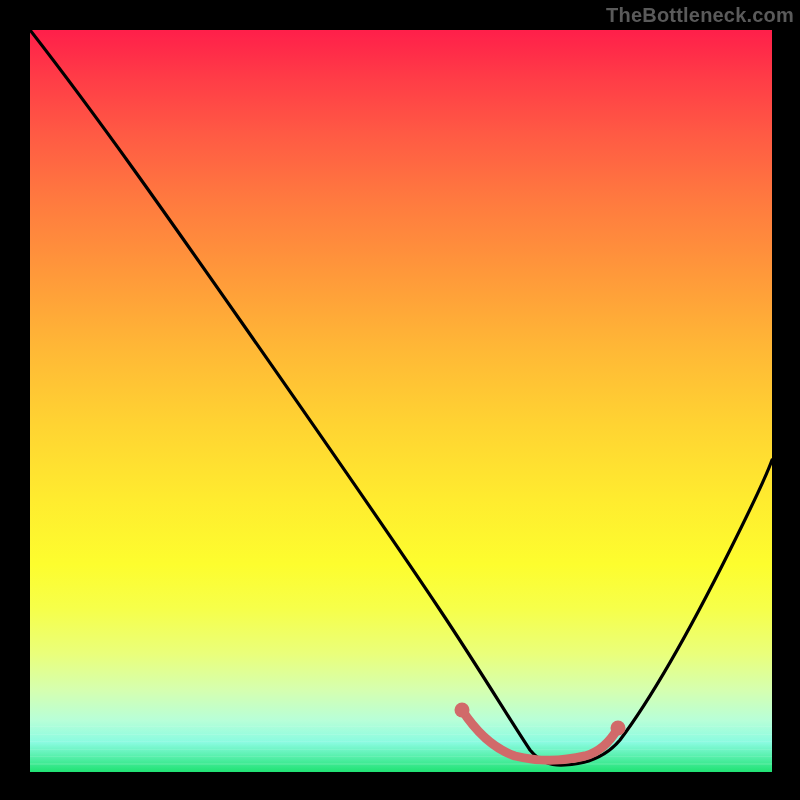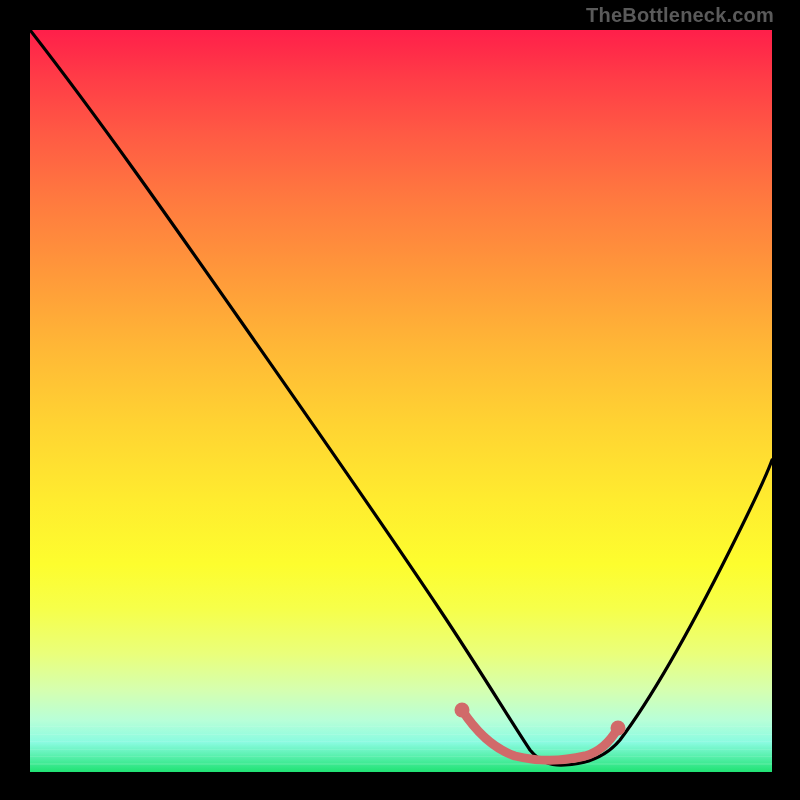--- a/index.html
+++ b/index.html
@@ -13,21 +13,21 @@
   }
   .container {
     position: relative;
     width: 800px;
     height: 800px;
     background: #000;
   }
   .watermark {
     position: absolute;
     top: 4px;
-    right: 26px;
+    right: 6px;
     color: #5a5a5a;
     font-size: 20px;
     font-weight: 600;
     letter-spacing: 0.2px;
     z-index: 10;
   }
   .plot-area {
     position: absolute;
     left: 30px;
     top: 30px;

